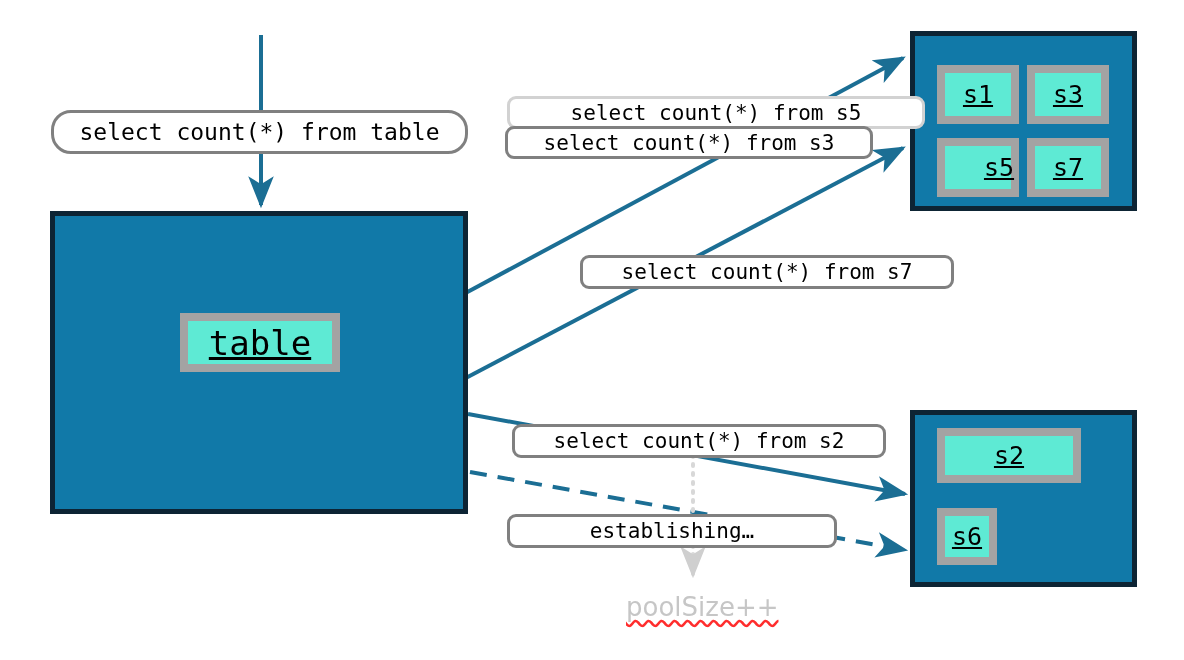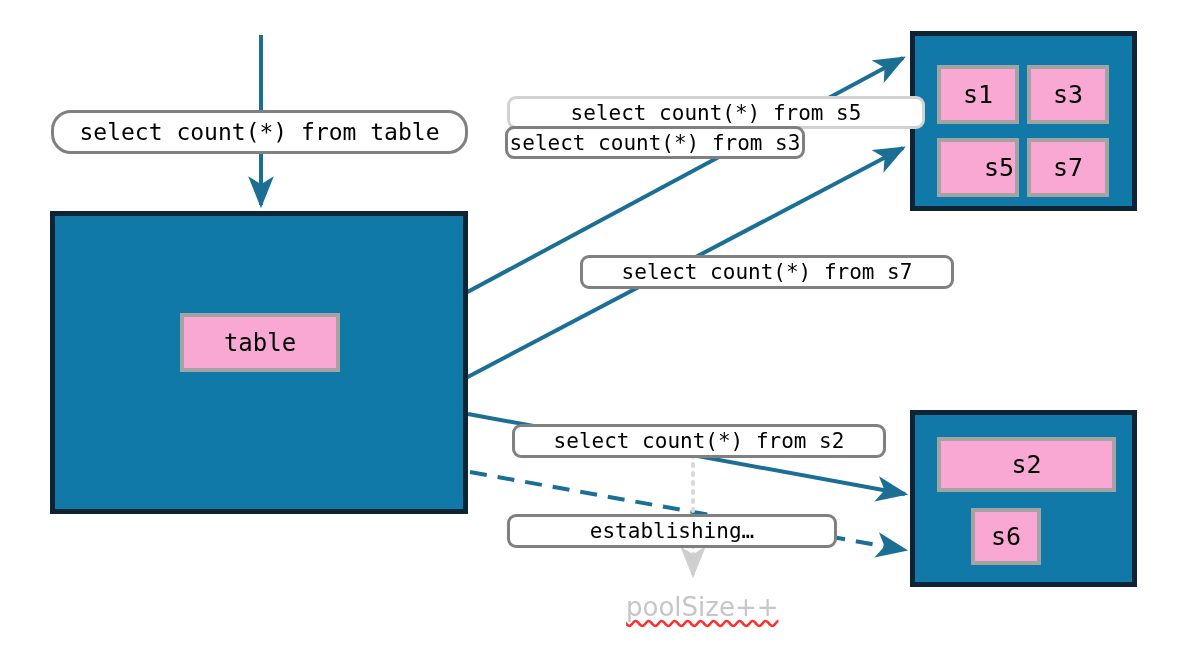--- a/index.html
+++ b/index.html
@@ -26,31 +26,32 @@
   
   .group-box {
     position: absolute;
     background: #1179a8;
     border: 5px solid #0d2434;
     box-sizing: border-box;
   }
   
   .node {
     position: absolute;
-    background: #f9a8d4;
-    border: 4px solid #a3a3a3;
+    background: #5eead4;
+    border: 8px solid #a3a3a3;
     box-sizing: border-box;
     display: flex;
     align-items: center;
     justify-content: center;
     color: #000000;
     font-family: "DejaVu Sans Mono", "Liberation Mono", monospace;
+    text-decoration: underline;
   }
   .node-table {
-    font-size: 24px;
+    font-size: 34px;
   }
   .node-srv {
     font-size: 25px;
   }
   
   .label-pill {
     position: absolute;
     background: #ffffff;
     border: 3px solid #808080;
     border-radius: 9px;
@@ -128,28 +129,28 @@
 
   <div class="group-box" style="left:910px; top:31px; width:227px; height:180px;">
   </div>
   <div class="node node-srv" style="left:937px; top:65px; width:82px; height:59px;">s1</div>
   <div class="node node-srv" style="left:1027px; top:65px; width:82px; height:59px;">s3</div>
   <div class="node node-srv" style="left:937px; top:138px; width:82px; height:59px;padding-left:42px;">s5</div>
   <div class="node node-srv" style="left:1027px; top:138px; width:82px; height:59px;">s7</div>
 
   <div class="group-box" style="left:910px; top:410px; width:227px; height:177px;">
   </div>
-  <div class="node node-srv" style="left:937px; top:437px; width:179px; height:55px;">s2</div>
-  <div class="node node-srv" style="left:971px; top:508px; width:70px; height:57px;">s6</div>
+  <div class="node node-srv" style="left:937px; top:428px; width:144px; height:55px;">s2</div>
+  <div class="node node-srv" style="left:937px; top:508px; width:60px; height:57px;">s6</div>
 
   <div class="label-pill big" style="left:51px; top:110px; width:417px; height:44px;">select count(*) from table</div>
 
   <div class="label-pill light" style="left:507px; top:96px; width:418px; height:33px;">select count(*) from s5</div>
 
-  <div class="label-pill" style="left:505px; top:126px; width:300px; height:33px;">select count(*) from s3</div>
+  <div class="label-pill" style="left:505px; top:126px; width:368px; height:33px;">select count(*) from s3</div>
 
   <div class="label-pill" style="left:580px; top:255px; width:374px; height:34px;">select count(*) from s7</div>
 
   <div class="label-pill" style="left:512px; top:424px; width:374px; height:34px;">select count(*) from s2</div>
 
   <div class="label-pill" style="left:507px; top:514px; width:330px; height:34px;">establishing…</div>
 
   <div class="ghost-text" style="left:626px; top:592px;">poolSize++</div>
 
 </div>

